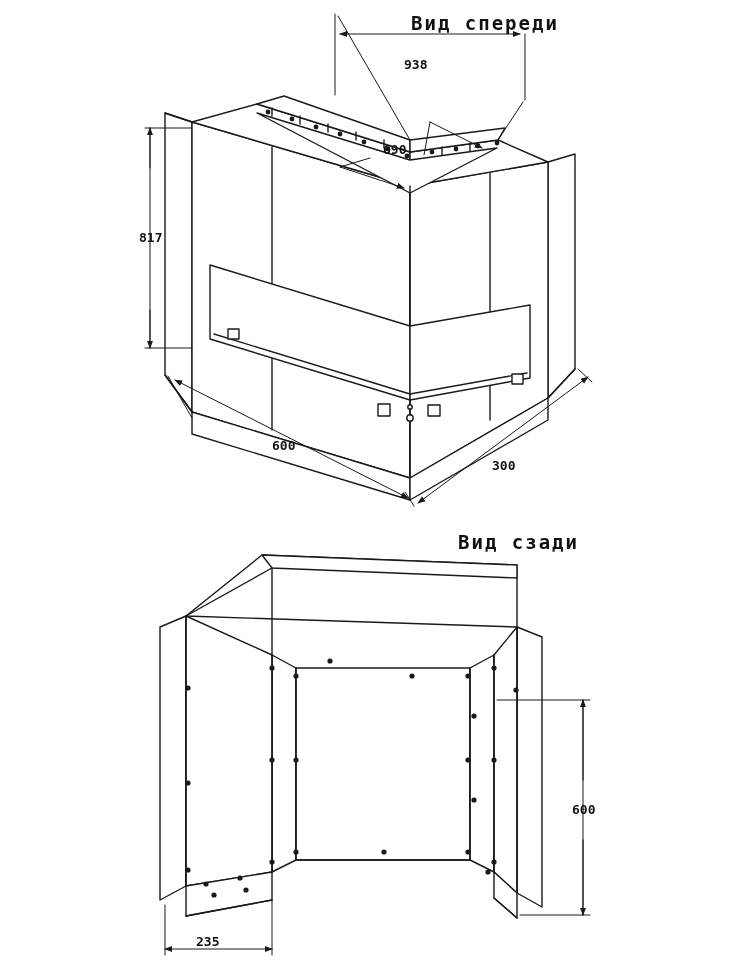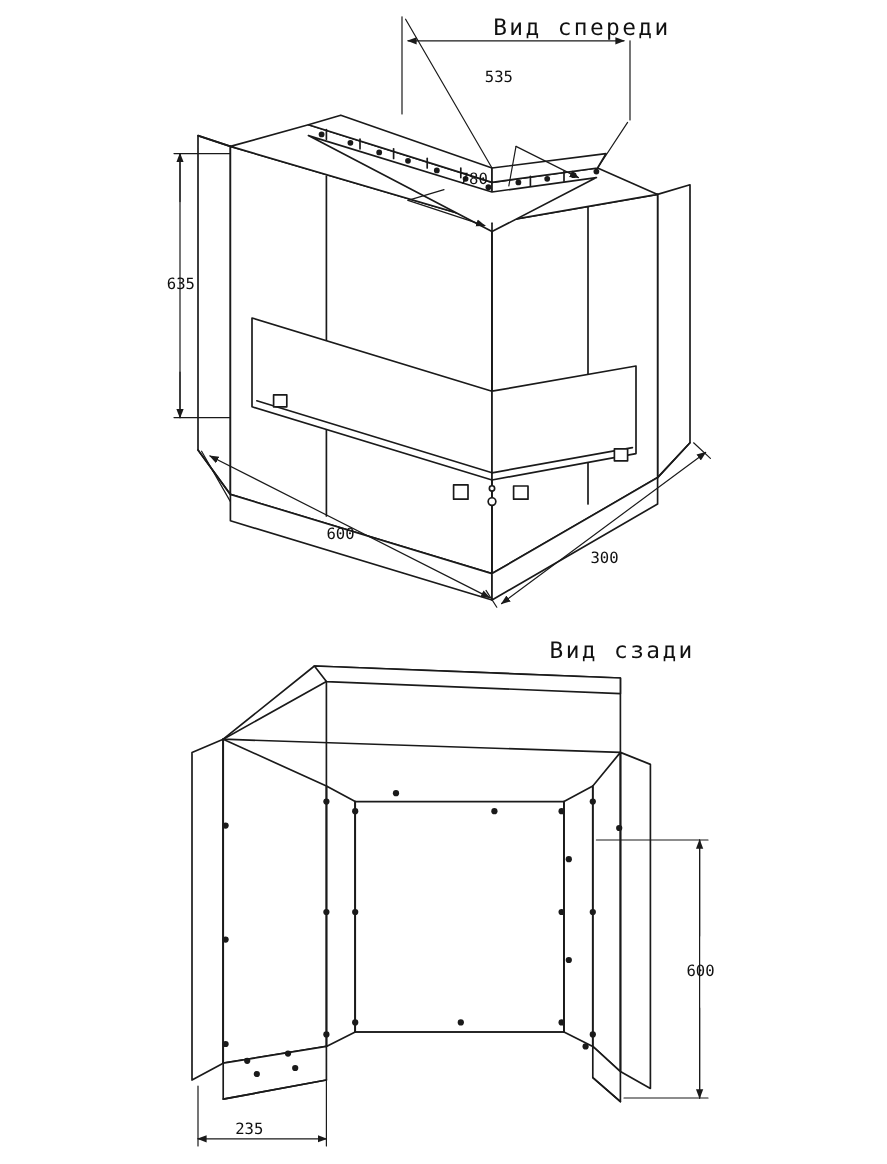--- a/index.html
+++ b/index.html
@@ -12,20 +12,21 @@
     height: 970px;
     font-family: "DejaVu Sans Mono", monospace;
     position: relative;
     overflow: hidden;
   }
   #sheet {
     position: absolute;
     left: 0; top: 0;
     width: 631px;
     height: 970px;
+    font-weight: bold;
   }
   svg.drawing {
     position: absolute;
     left: 0; top: 0;
     width: 739px;
     height: 970px;
   }
   .view-title {
     position: absolute;
     font-family: "DejaVu Sans Mono", monospace;
@@ -240,21 +241,21 @@
         <path d="M 165 949 L 272 949" marker-start="url(#arrow-start)" marker-end="url(#arrow-end)"></path>
         <path d="M 165 905 L 165 955"></path>
         <path d="M 272 900 L 272 955"></path>
       </g>
     </g>
   </svg>
 
   <div class="view-title" id="title-front">Вид спереди</div>
   <div class="view-title" id="title-back">Вид сзади</div>
 
-  <div class="dim-label" id="dim-695">535</div>
-  <div class="dim-label" id="dim-450">780</div>
-  <div class="dim-label" id="dim-635">635</div>
+  <div class="dim-label" id="dim-695">938</div>
+  <div class="dim-label" id="dim-450">690</div>
+  <div class="dim-label" id="dim-635">817</div>
   <div class="dim-label" id="dim-700">600</div>
   <div class="dim-label" id="dim-500">300</div>
   <div class="dim-label" id="dim-600">600</div>
   <div class="dim-label" id="dim-235">235</div>
 
 </div>
 
 </body></html>

